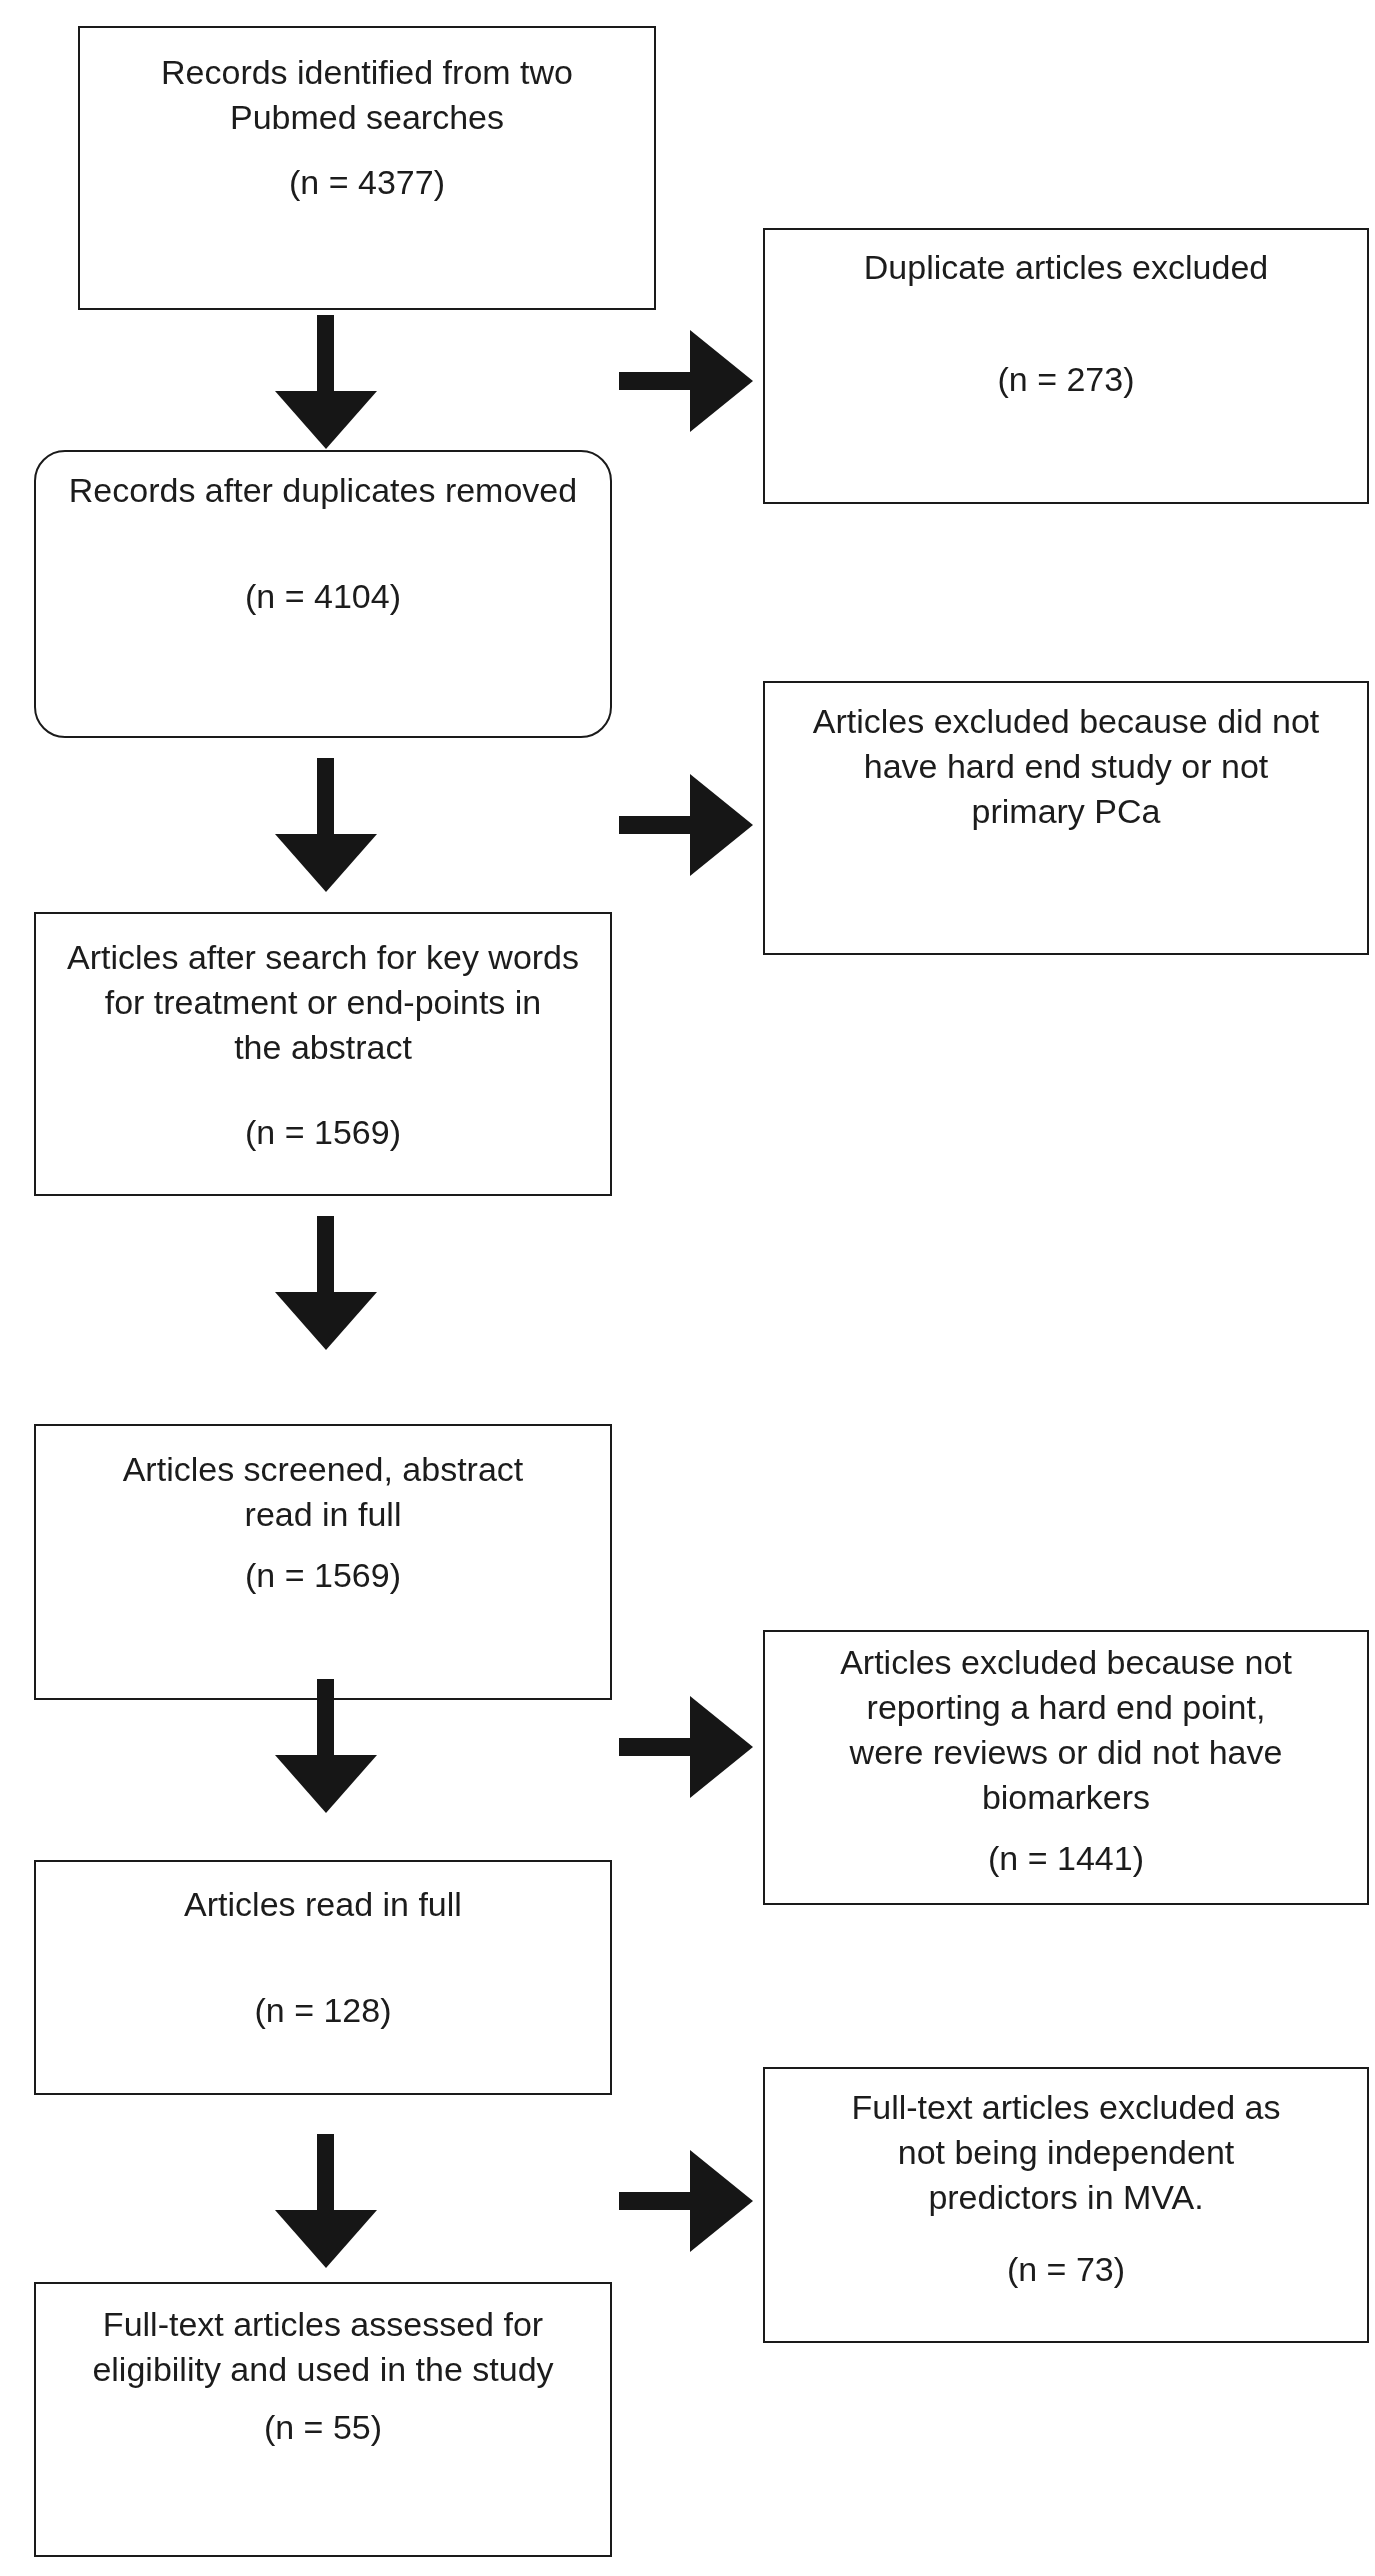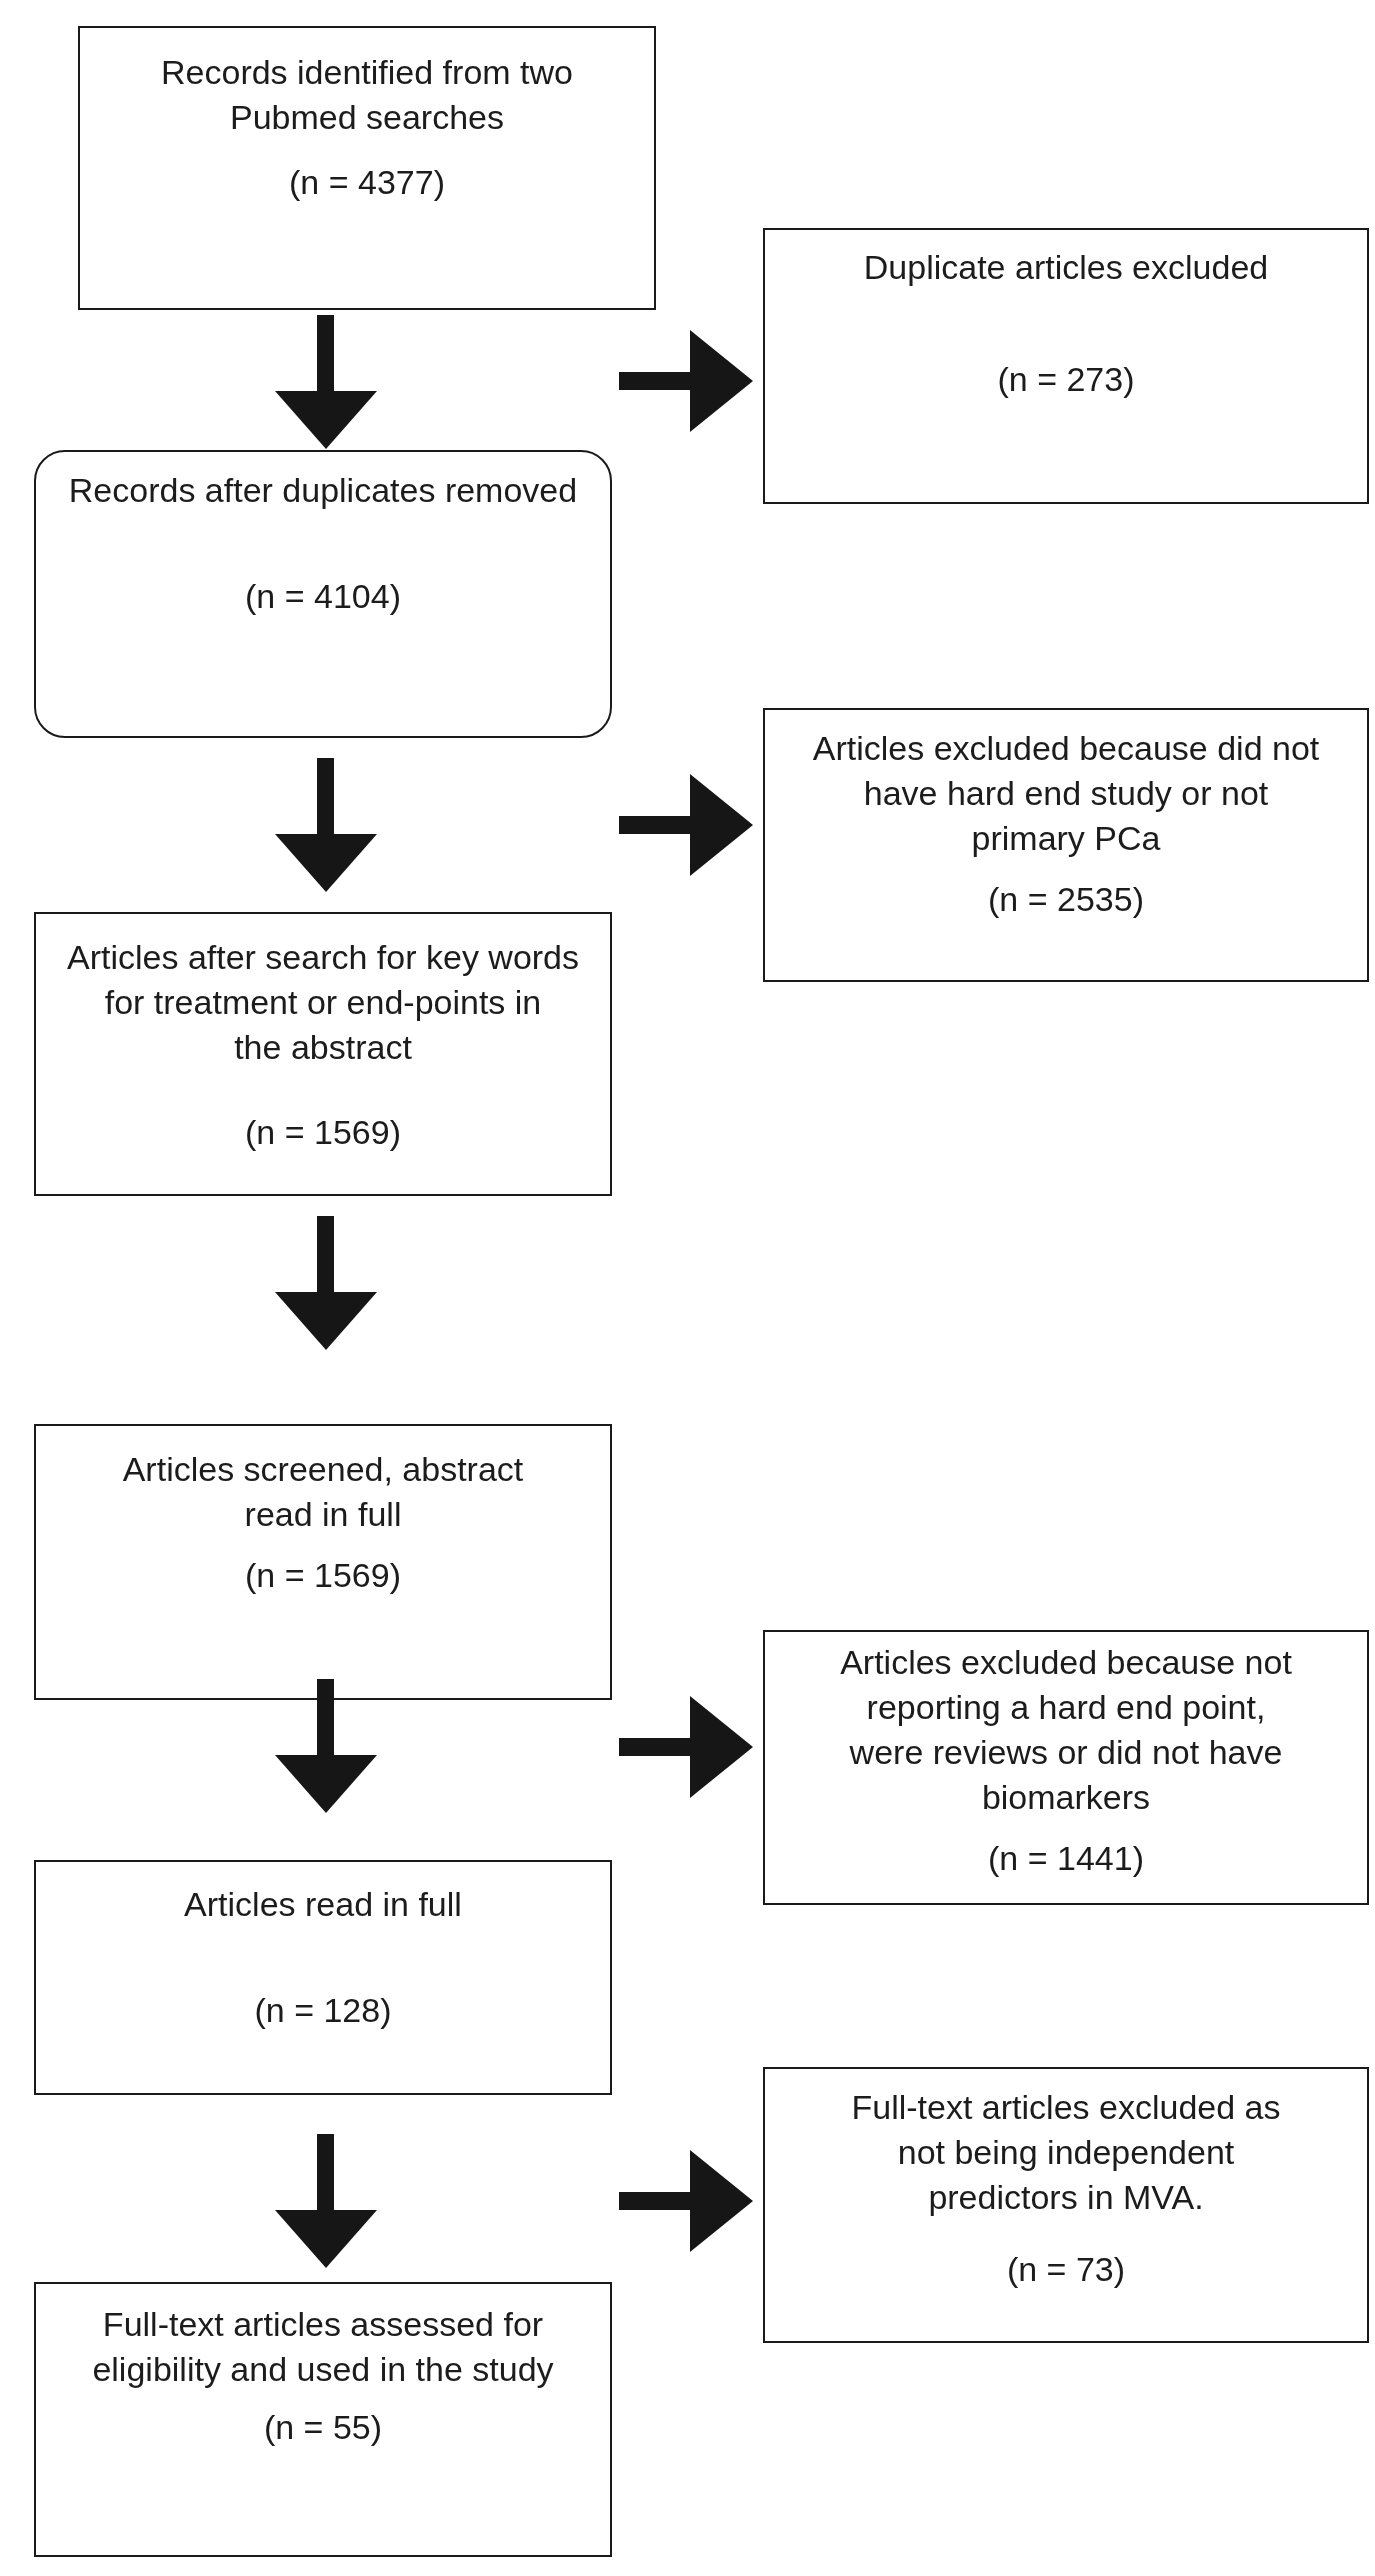--- a/index.html
+++ b/index.html
@@ -35,21 +35,21 @@
   
   .l1 { top: 26px;   height: 284px; padding-top: 22px; margin-left: 44px; }
   .l2 { top: 450px;  height: 288px; padding-top: 16.3px; border-radius: 31px; }
   .l3 { top: 912px; height: 284px; padding-top: 21px; }
   .l4 { top: 1424px; height: 276px; padding-top: 21px; }
   .l5 { top: 1860px; height: 235px; padding-top: 20px; }
   .l6 { top: 2282px; height: 275px; padding-top: 18px; }
 
   
   .r1 { top: 228px;  height: 276px; padding-top: 15px; }
-  .r2 { top: 708px; height: 274px; padding-top: 15.7px; }
+  .r2 { top: 681px; height: 274px; padding-top: 15.7px; }
   .r3 { top: 1630px; height: 275px; padding-top: 7.6px; }
   .r4 { top: 2067px; height: 276px; padding-top: 16.3px; }
 
   
   .l1 .n { margin-top: 20px;  }
   .l2 .n { margin-top: 61px; }
   .l3 .n { margin-top: 40px;  }
   .l4 .n { margin-top: 15.7px;  }
   .l5 .n { margin-top: 61px; }
   .l6 .n { margin-top: 13px;  }
@@ -140,21 +140,20 @@
 
   <div class="box col-right r1">
     <div class="line">Duplicate articles excluded</div>
     <div class="n">(n = 273)</div>
   </div>
 
   <div class="box col-right r2">
     <div class="line">Articles excluded because did not</div>
     <div class="line">have hard end study or not</div>
     <div class="line">primary PCa</div>
-    <div class="n">(n = 2535)</div>
   </div>
 
   <div class="box col-right r3">
     <div class="line">Articles excluded because not</div>
     <div class="line">reporting a hard end point,</div>
     <div class="line">were reviews or did not have</div>
     <div class="line">biomarkers</div>
     <div class="n">(n = 1441)</div>
   </div>
 

